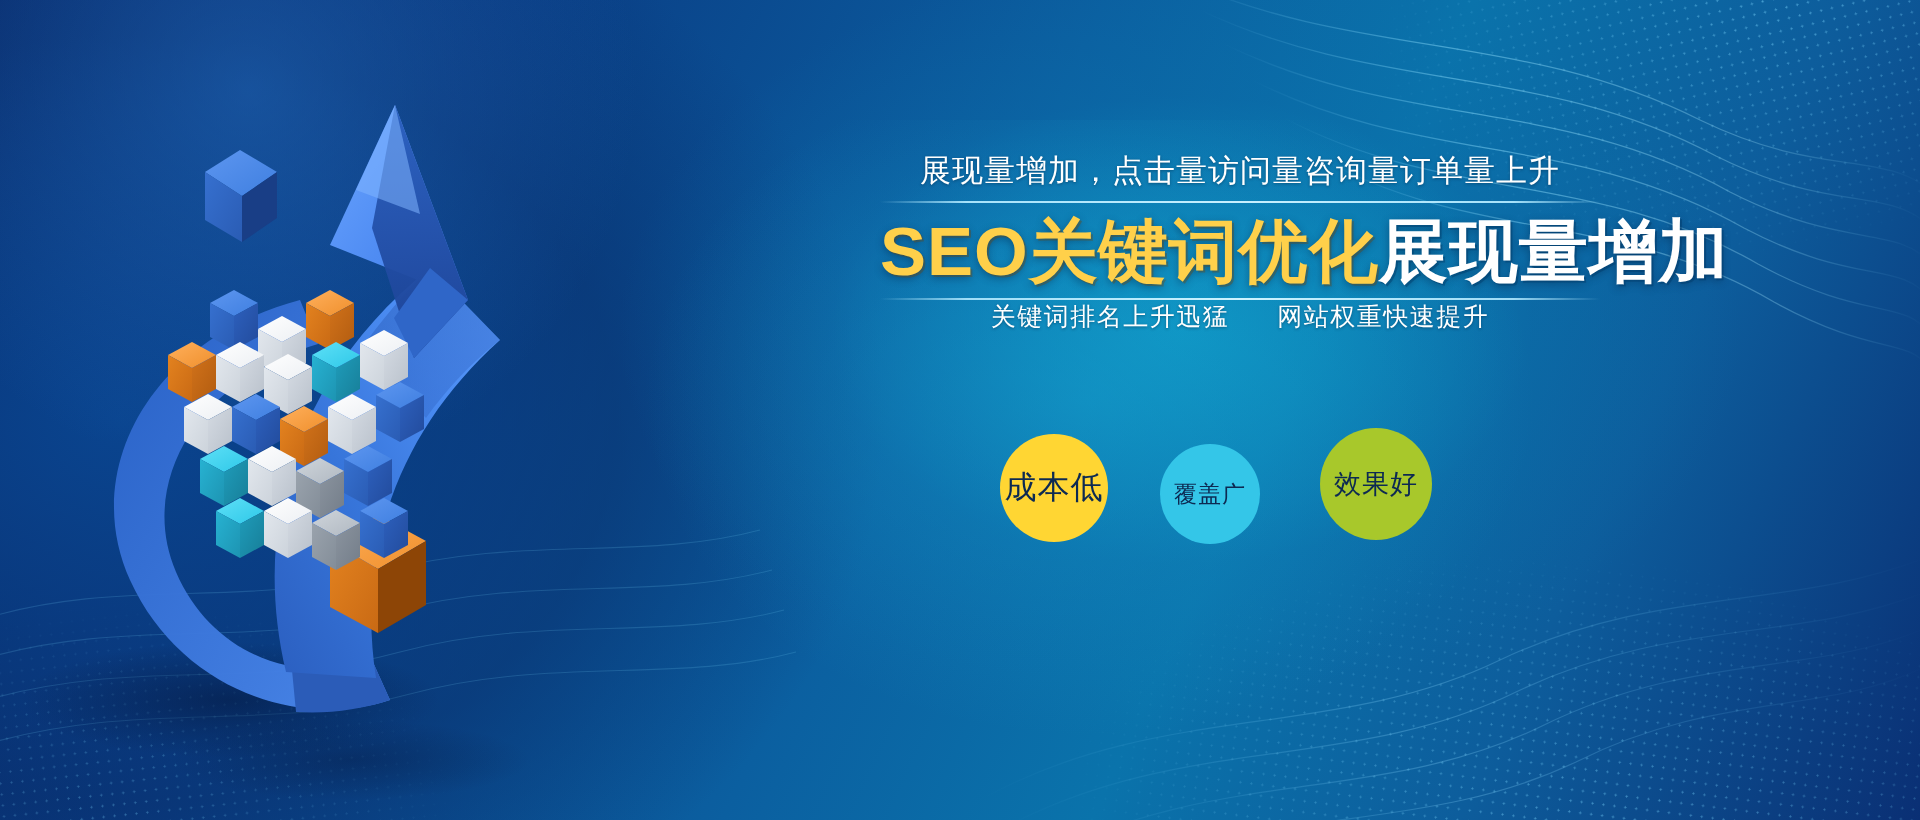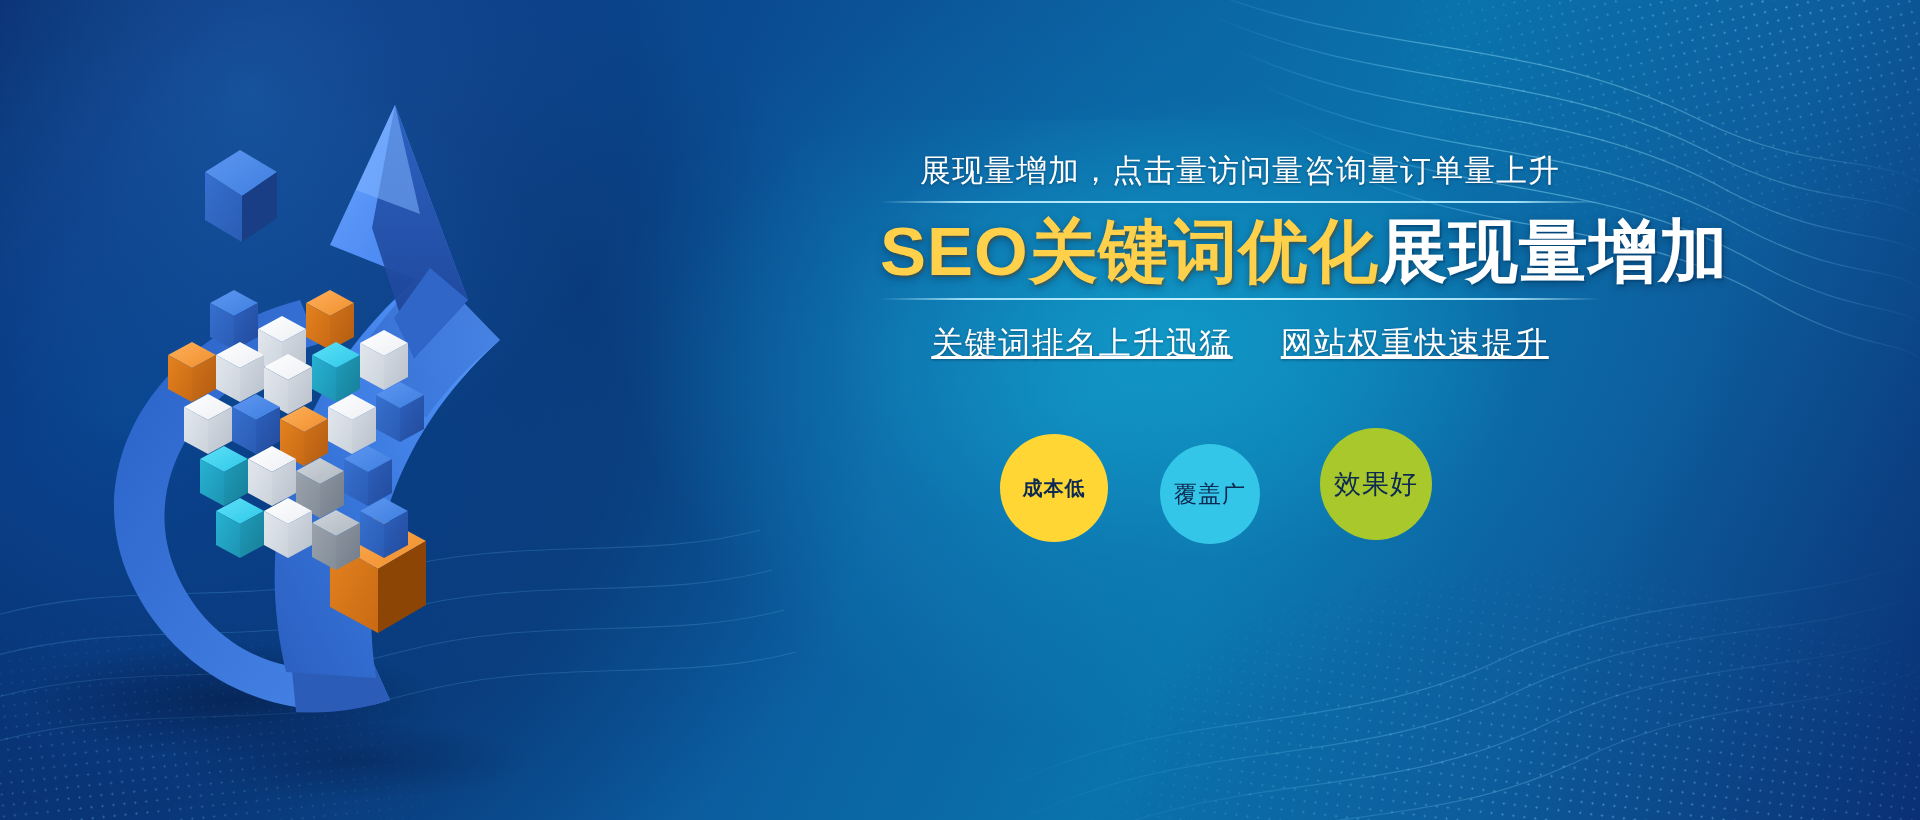--- a/index.html
+++ b/index.html
@@ -71,35 +71,34 @@
   }
   .headline .white {
     color:#ffffff;
     text-shadow:2px 2px 0 rgba(0,55,100,.40), 0 3px 8px rgba(0,35,70,.45);
   }
   .rule2 {
     margin-top:8px; height:2px; width:100%;
     background:linear-gradient(90deg, rgba(150,225,255,0) 0%, rgba(175,232,255,.9) 12%, rgba(205,243,255,1) 50%, rgba(175,232,255,.9) 88%, rgba(150,225,255,0) 100%);
   }
   .line3 {
-    margin-top:22px; text-align:center; white-space:nowrap;
-    font-size:32px; color:#ffffff; letter-spacing:1.5px;
+    text-align:center; white-space:nowrap;
+    font-size:25px; color:#ffffff; letter-spacing:1.5px;
     text-shadow:0 1px 3px rgba(0,30,60,.45);
-    text-decoration:underline;
   }
   .line3 .gap { display:inline-block; width:48px; }
 
   
   #circles { position:absolute; left:1000px; top:418px; width:500px; height:140px; }
   .bubble {
     position:absolute; border-radius:50%;
     display:flex; align-items:center; justify-content:center;
     color:#0d2a52; letter-spacing:1px; white-space:nowrap;
   }
-  .bubble.b1 { left:0;    top:16px; width:108px; height:108px; background:#ffd633; font-size:20px;font-weight:bold; }
+  .bubble.b1 { left:0;    top:16px; width:108px; height:108px; background:#ffd633; font-size:32px; }
   .bubble.b2 { left:160px; top:26px; width:100px; height:100px; background:#34c6e8; font-size:23px; }
   .bubble.b3 { left:320px; top:10px; width:112px; height:112px; background:#a8c82b; font-size:27px; }
 
   
   #footbar {
     position:absolute; left:800px; top:608px; width:1000px; height:56px;
     background:#97bf29; border-radius:28px;
     display:flex; align-items:center; padding-left:28px;
     box-shadow:0 3px 14px rgba(0,25,55,.30);
   }

